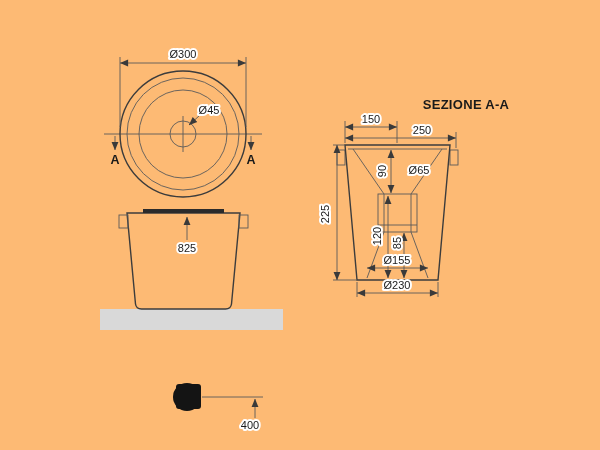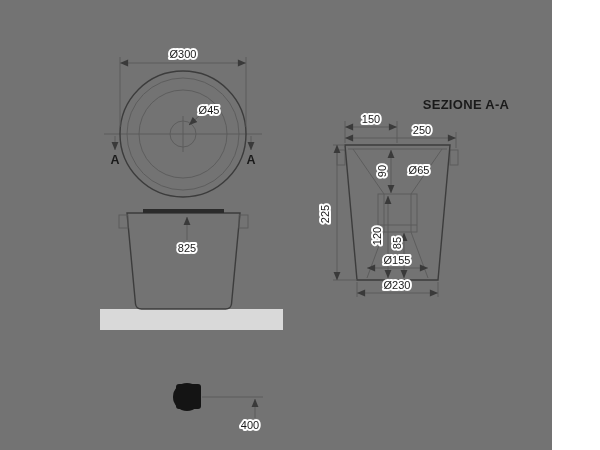--- a/index.html
+++ b/index.html
@@ -1,23 +1,23 @@
 <!DOCTYPE html>
 <html><head>
 <meta charset="utf-8">
 <style>
   html, body {
     margin: 0;
     padding: 0;
     background: #ffffff;
   }
   #page-root {
-    width: 552px;
+    width: 600px;
     height: 450px;
-    background: #737373;
+    background: #fdba74;
     position: relative;
     overflow: hidden;
   }
   svg {
     display: block;
   }
   .thin   { stroke:#5a5a5a; stroke-width:0.9; fill:none; }
   .main   { stroke:#3c3c3c; stroke-width:1.4; fill:none; }
   .thick  { stroke:#2b2b2b; stroke-width:4;   fill:none; }
   .dim    { stroke:#5a5a5a; stroke-width:0.9; fill:none; }

